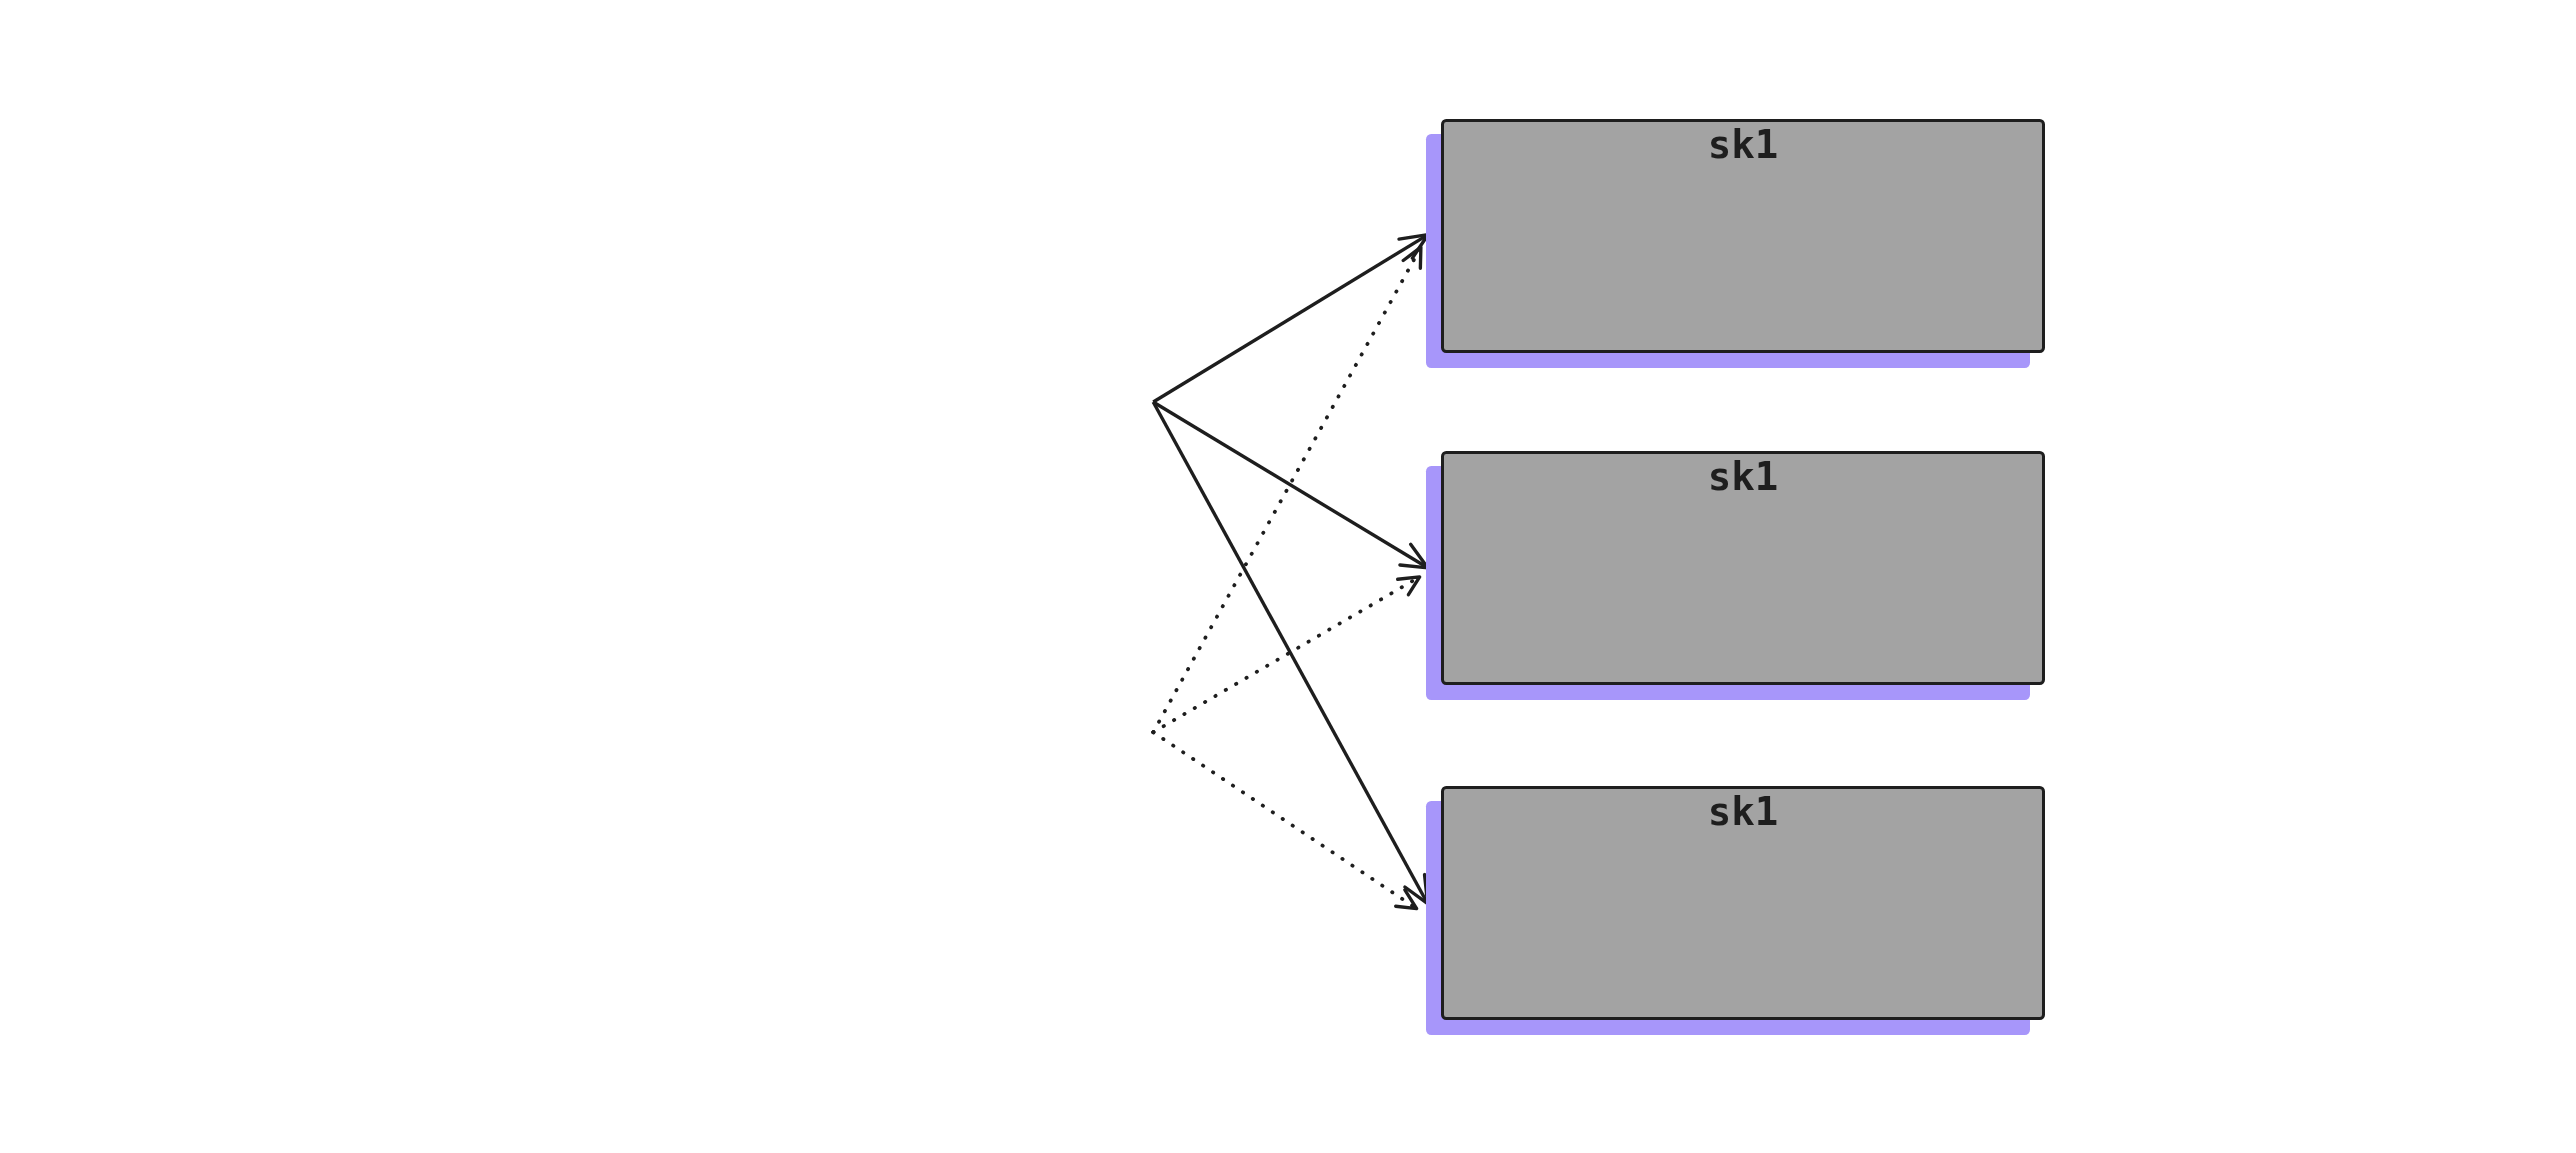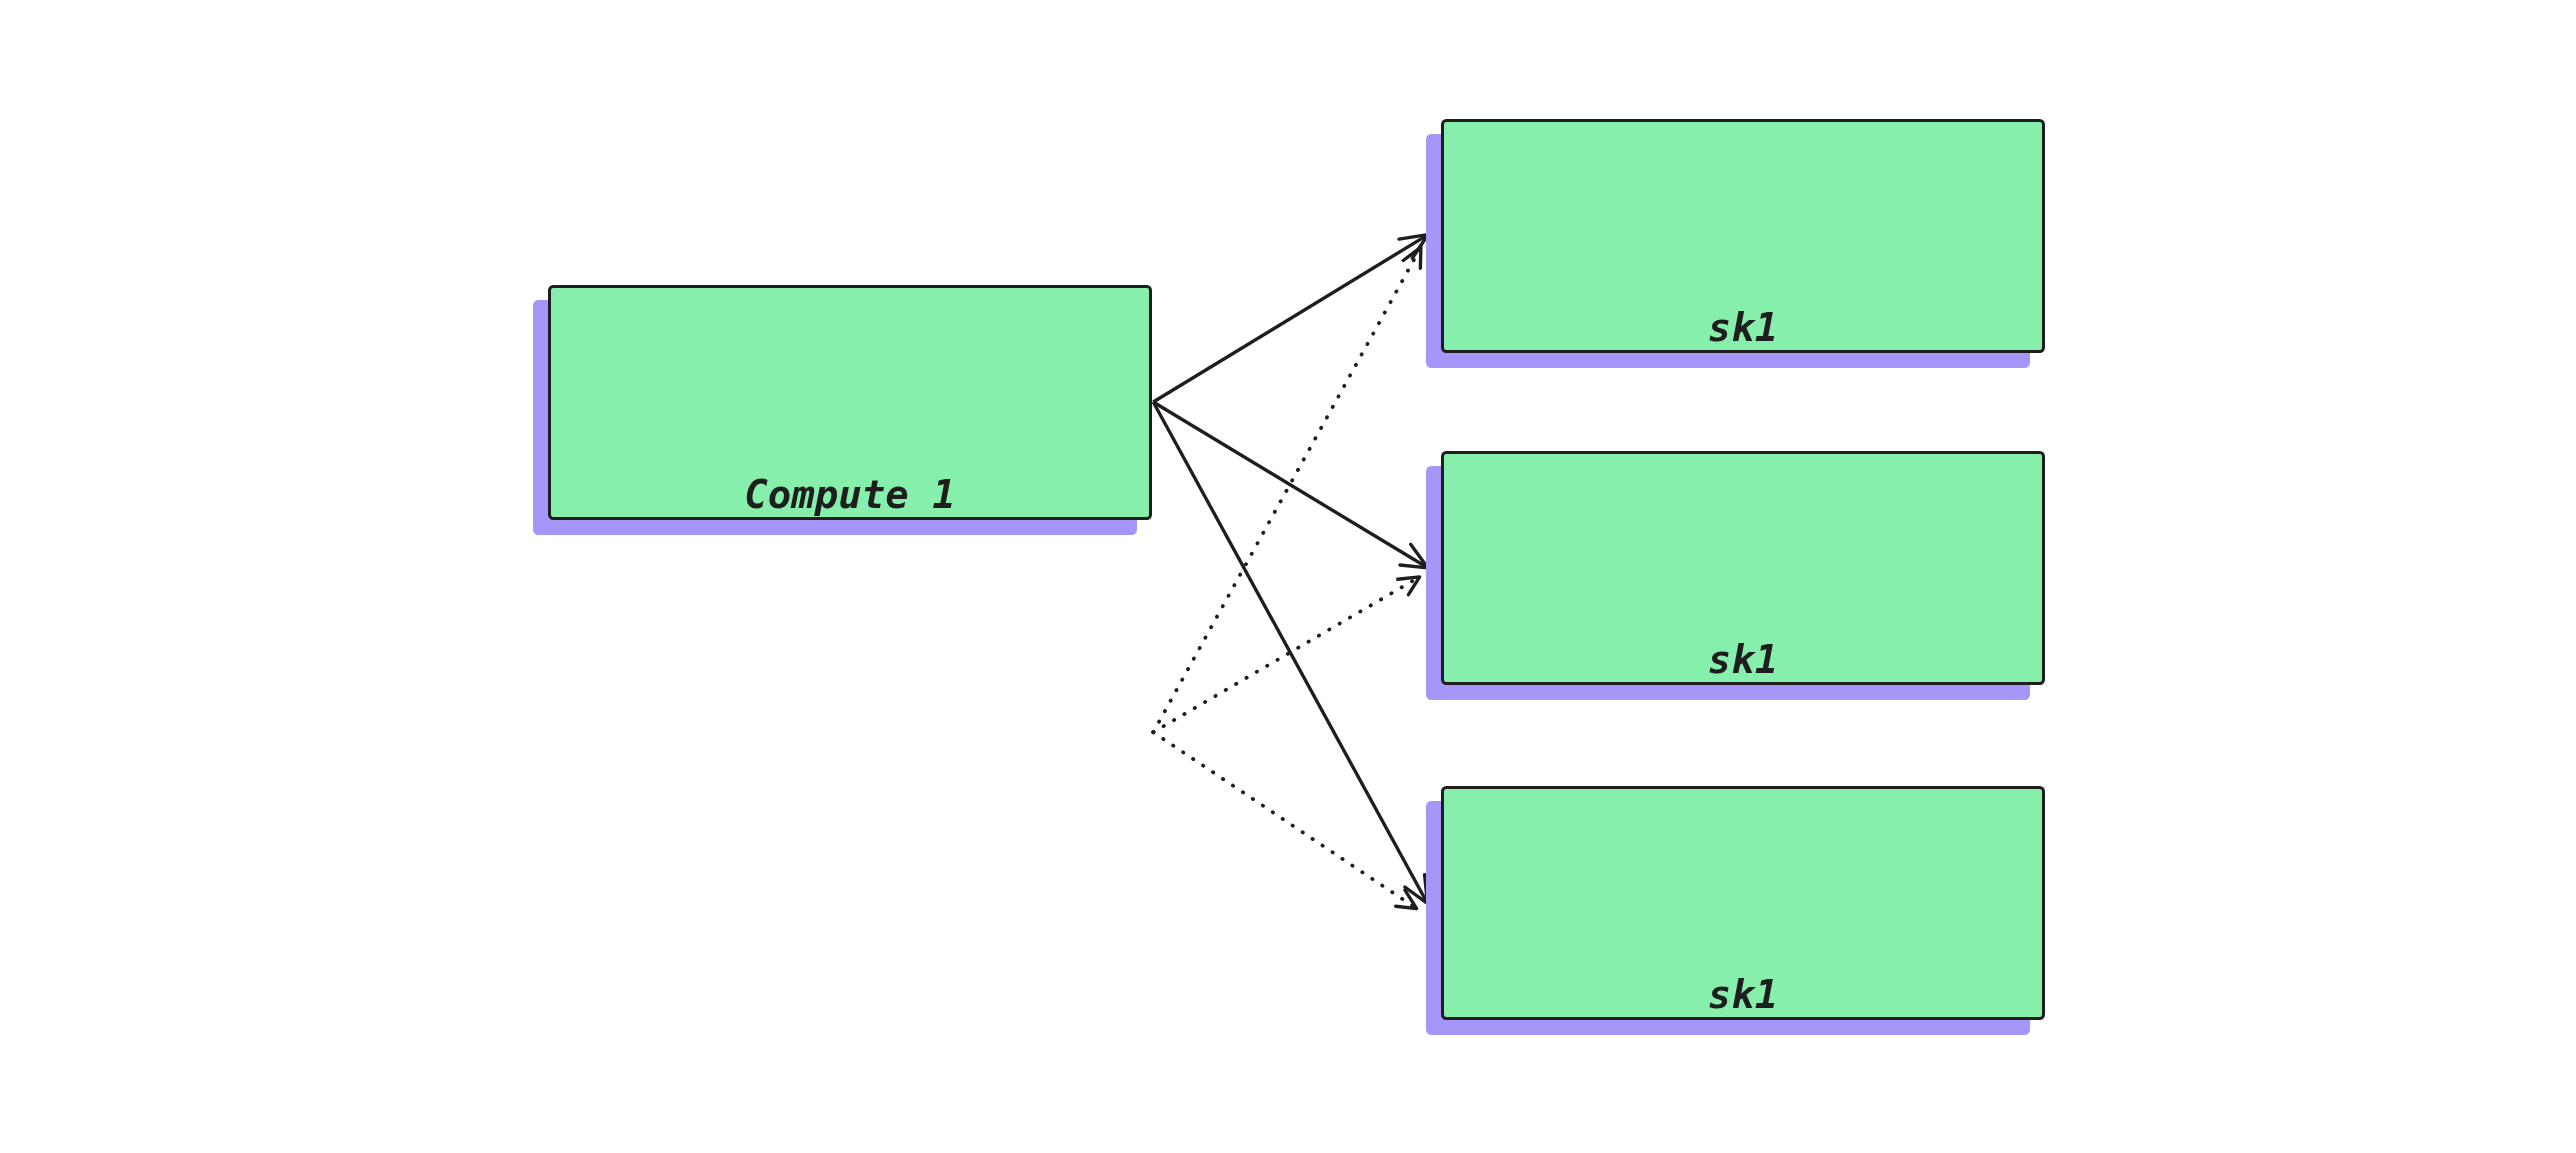--- a/index.html
+++ b/index.html
@@ -15,25 +15,25 @@
     font-family:"DejaVu Sans Mono","Liberation Mono",monospace;
     position:relative;overflow:hidden;
   }
   .canvas{position:absolute;left:0;top:0;width:2576px;height:1153px;background:var(--background);}
   .edges{position:absolute;left:0;top:0;width:2576px;height:1153px;}
   .edge{stroke:var(--stroke);fill:none;}
   .edge.solid{stroke-width:4.5;}
   .edge.dotted{stroke-width:5;stroke-dasharray:0.5 15.5;stroke-linecap:round;}
   .node{
     position:absolute;
-    background:#86efac;
+    background:#a3a3a3;
     border:3.7px solid var(--stroke);
     border-radius:5.2px;
     box-shadow:-15px 15px 0 0 var(--shadow);
-    display:flex;align-items:flex-end;justify-content:center;font-style:italic;
+    display:flex;align-items:flex-start;justify-content:center;
   }
   .node-label{
     font-size:39px;font-weight:700;color:var(--text_color);
     letter-spacing:0;white-space:pre;
   }
   .node.compute1{left:548px;top:285px;width:604px;height:235px;}
   .node.compute2{left:548px;top:615px;width:604px;height:235px;}
   .node.sk1a{left:1441px;top:119px;width:604px;height:234px;}
   .node.sk1b{left:1441px;top:451px;width:604px;height:234px;}
   .node.sk1c{left:1441px;top:786px;width:604px;height:234px;}
@@ -55,23 +55,20 @@
 
     <line class="edge solid" x1="1540" y1="537" x2="1906" y2="314" marker-end="url(#arrow-open)"></line>
     <line class="edge solid" x1="1540" y1="537" x2="1906" y2="758" marker-end="url(#arrow-open)"></line>
     <line class="edge solid" x1="1540" y1="537" x2="1906" y2="1206" marker-end="url(#arrow-open)"></line>
 
     <line class="edge dotted" x1="1540" y1="978" x2="1897" y2="331" marker-end="url(#arrow-open-small)"></line>
     <line class="edge dotted" x1="1540" y1="978" x2="1895" y2="771" marker-end="url(#arrow-open-small)"></line>
     <line class="edge dotted" x1="1540" y1="978" x2="1891" y2="1213" marker-end="url(#arrow-open-small)"></line>
   </svg>
 
-  <div class="node compute1">
-    <span class="node-label">Compute 1</span>
-  </div>
 
 
   <div class="node sk1a">
     <span class="node-label">sk1</span>
   </div>
 
   <div class="node sk1b">
     <span class="node-label">sk1</span>
   </div>
 

